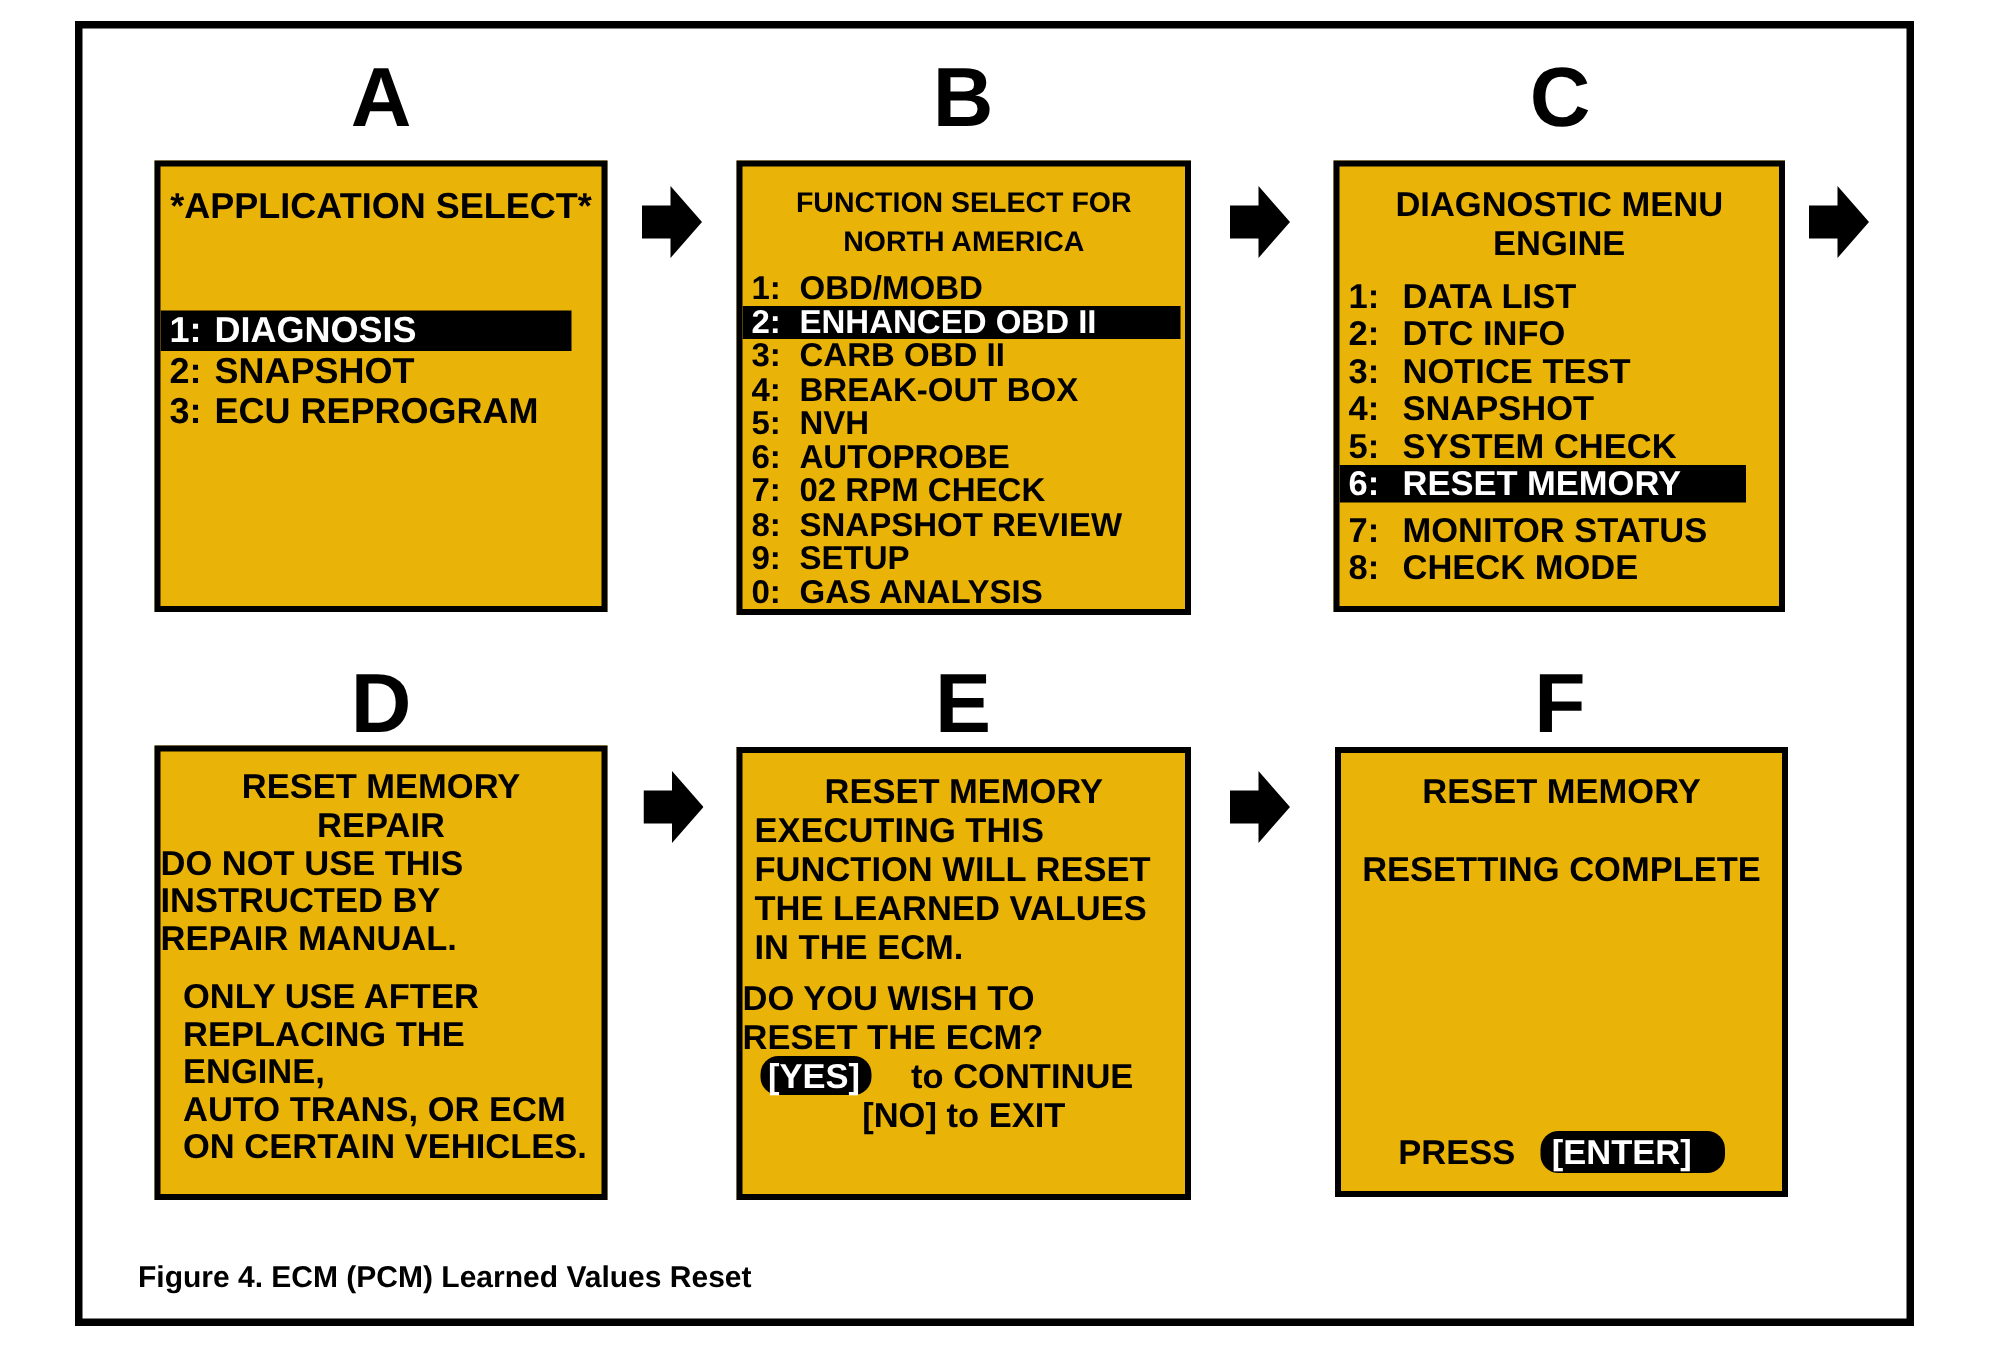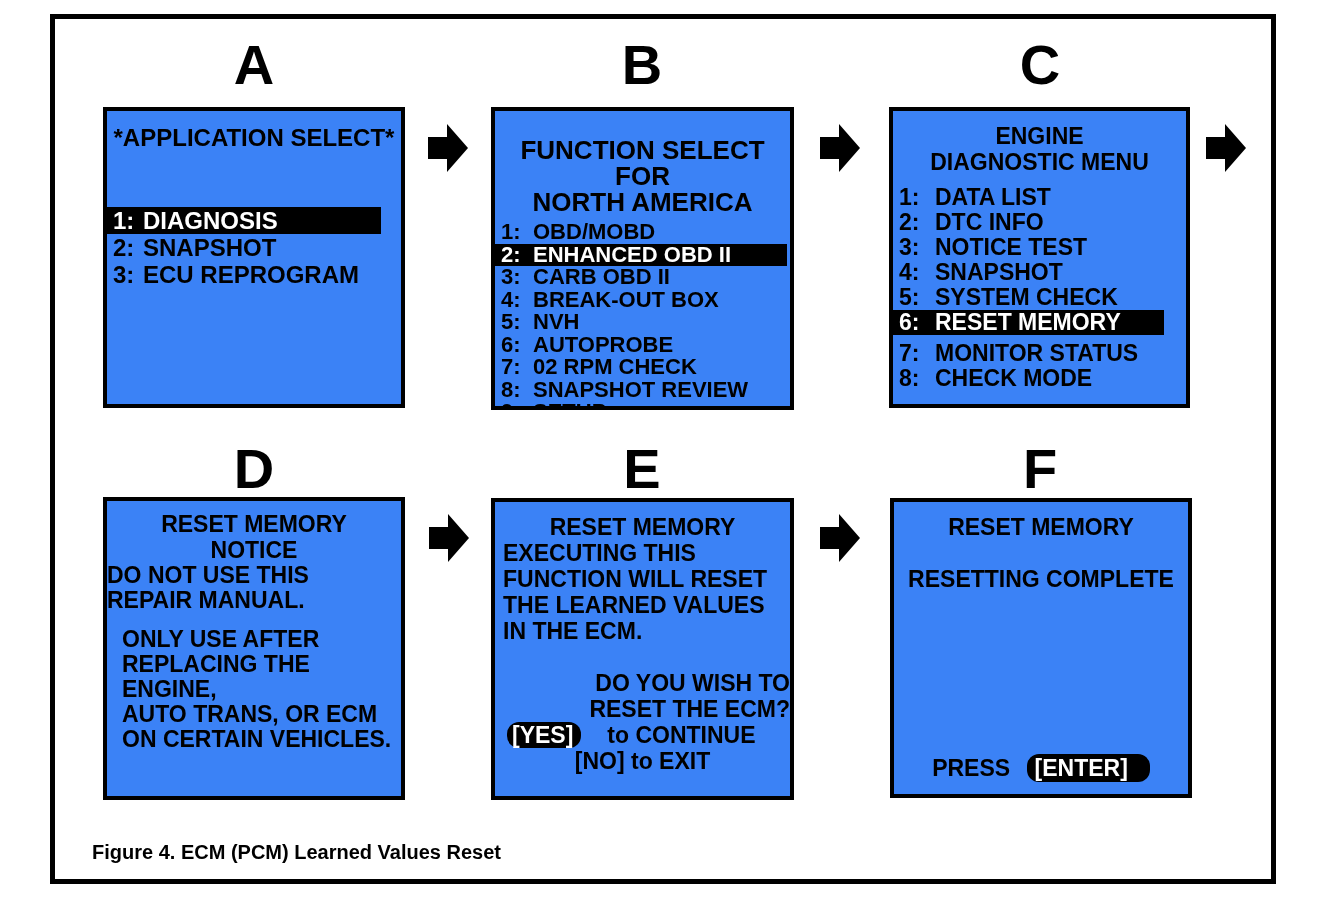--- a/index.html
+++ b/index.html
@@ -12,60 +12,60 @@
   .canvas{position:relative;width:1328px;height:904px;background:#fff;overflow:hidden;}
   .frame{
     position:absolute;left:50px;top:14px;width:1226px;height:870px;
     border:5px solid #000;box-sizing:border-box;
   }
   .letter{
     position:absolute;width:300px;text-align:center;
     font-size:56px;line-height:58px;font-weight:bold;
   }
   .panel{
-    position:absolute;border:4px solid #000;background:#3b82f6;
+    position:absolute;border:4px solid #000;background:#eab308;
     box-sizing:border-box;font-size:23px;overflow:hidden;
   }
   .ctitle{text-align:center;line-height:26px;}
   .menu{margin-top:0;}
   .row{display:flex;padding-left:6px;}
   .row .num{flex:none;}
   .hl{background:#000;color:#fff;}
   .inv{background:#000;color:#fff;border-radius:12px;}
 
   
   .panel-a .ctitle{margin-top:14px;font-size:24px;}
   .panel-a .menu{margin-top:56px;font-size:24px;}
   .panel-a .row{line-height:27px;}
   .panel-a .num{width:30px;}
   .panel-a .hl{margin-right:20px;}
 
   
-  .panel-b .ctitle{margin-top:26px;font-size:26px;}
+  .panel-b .ctitle{margin-top:12px;font-size:19px;}
   .panel-b .menu{margin-top:6px;font-size:22px;}
   .panel-b .row{line-height:22.5px;}
   .panel-b .num{width:32px;}
   .panel-b .hl{margin-right:3px;}
 
   
   .panel-c .ctitle{margin-top:12px;font-size:23px;}
   .panel-c .menu{margin-top:10px;font-size:23px;}
   .panel-c .row{line-height:25px;}
   .panel-c .num{width:36px;}
   .panel-c .hl{margin-right:22px;margin-bottom:6px;}
 
   
   .panel-d .ctitle{margin-top:10px;}
   .panel-d .para1{line-height:25px;}
   .panel-d .para2{margin-top:14px;padding-left:15px;line-height:25px;}
 
   
   .panel-e .ctitle{margin-top:12px;}
   .panel-e .body{padding-left:8px;line-height:26px;}
-  .panel-e .question{margin-top:26px;text-align:right;line-height:26px;}
+  .panel-e .question{margin-top:8px;text-align:left;line-height:26px;}
   .panel-e .yesline{display:flex;padding-left:12px;line-height:26px;}
   .panel-e .yesline .inv{padding:0 8px 0 5px;margin-right:26px;}
   .panel-e .noline{text-align:center;line-height:26px;}
 
   
   .panel-f .ctitle{margin-top:12px;}
   .panel-f .status{margin-top:26px;text-align:center;line-height:26px;}
   .panel-f .pressline{position:absolute;left:0;right:0;bottom:12px;text-align:center;line-height:27px;}
   .panel-f .pressline .inv{padding:1px 22px 1px 8px;margin-left:10px;}
 
@@ -147,22 +147,22 @@
       </div>
       <div class="row">
         <span class="num">0:</span>
         <span>GAS ANALYSIS</span>
       </div>
     </div>
   </div>
 
   <div class="panel panel-c" style="left:889px;top:107px;width:301px;height:301px;">
     <div class="ctitle">
+      <div>DIAGNOSTIC MENU</div>
       <div>ENGINE</div>
-      <div>DIAGNOSTIC MENU</div>
     </div>
     <div class="menu">
       <div class="row">
         <span class="num">1:</span>
         <span>DATA LIST</span>
       </div>
       <div class="row">
         <span class="num">2:</span>
         <span>DTC INFO</span>
       </div>
@@ -189,24 +189,25 @@
       <div class="row">
         <span class="num">8:</span>
         <span>CHECK MODE</span>
       </div>
     </div>
   </div>
 
   <div class="panel panel-d" style="left:103px;top:497px;width:302px;height:303px;">
     <div class="ctitle">
       <div>RESET MEMORY</div>
-      <div>NOTICE</div>
+      <div>REPAIR</div>
     </div>
     <div class="para1">
       <div>DO NOT USE THIS</div>
+      <div>INSTRUCTED BY</div>
       <div>REPAIR MANUAL.</div>
     </div>
     <div class="para2">
       <div>ONLY USE AFTER</div>
       <div>REPLACING THE ENGINE,</div>
       <div>AUTO TRANS, OR ECM</div>
       <div>ON CERTAIN VEHICLES.</div>
     </div>
   </div>
 

